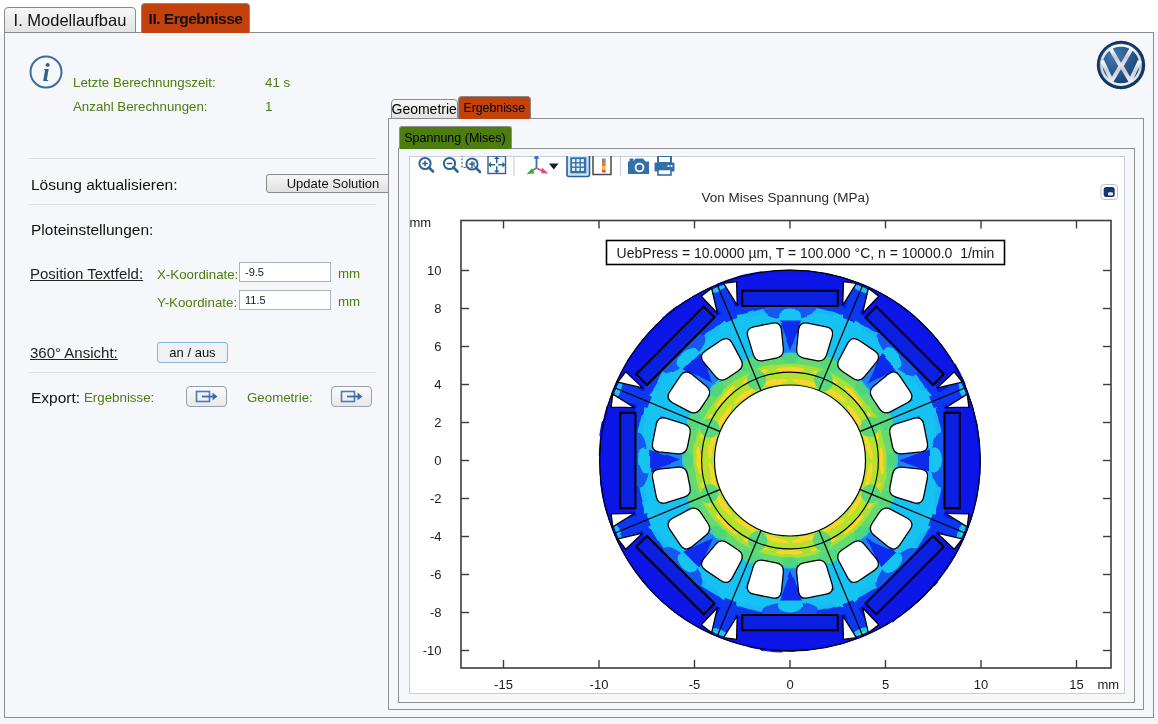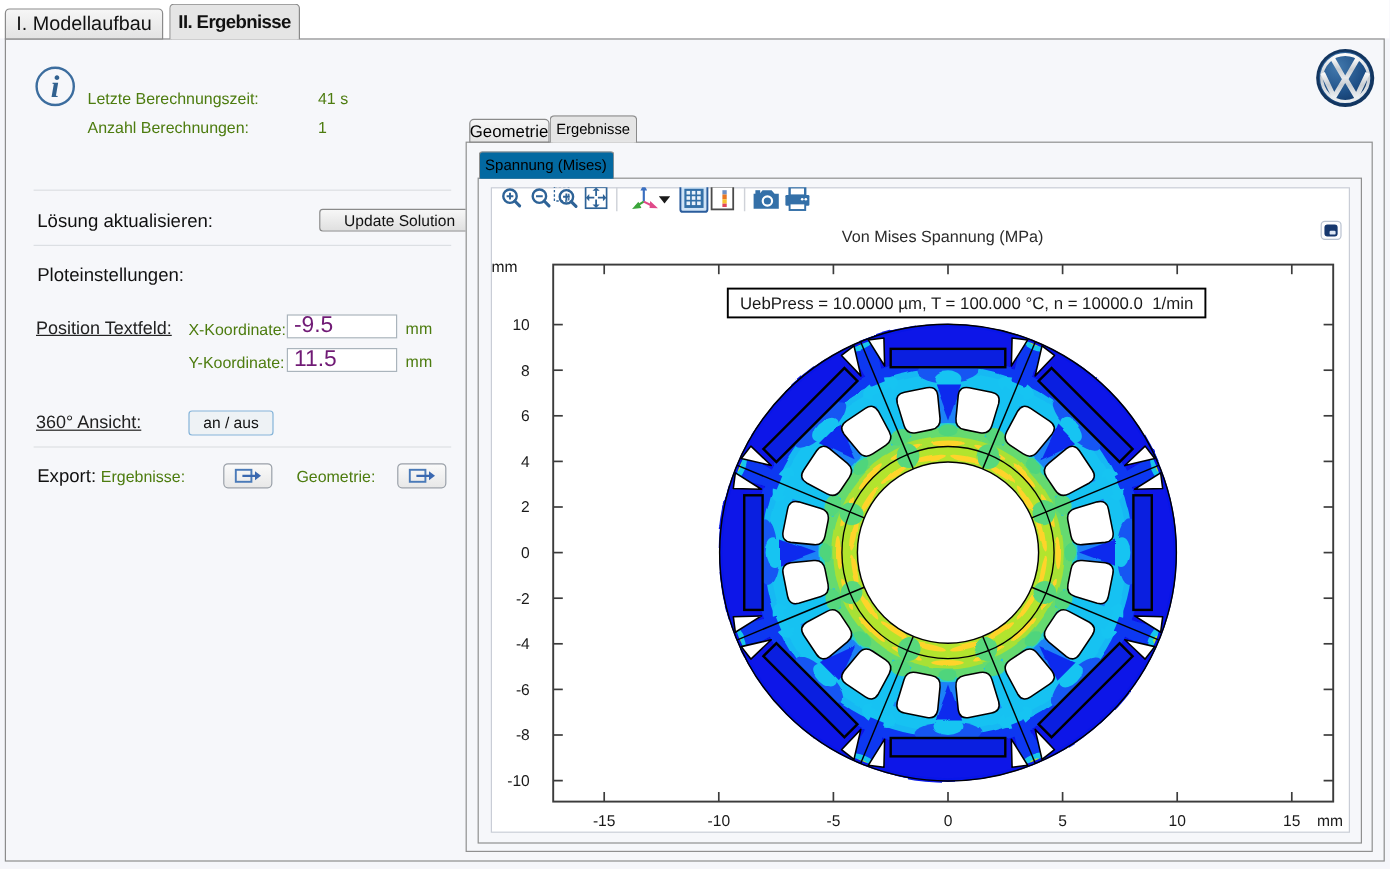--- a/index.html
+++ b/index.html
@@ -1,33 +1,33 @@
 <!DOCTYPE html>
 <html><head><meta charset="utf-8"><style>
 *{margin:0;padding:0;box-sizing:border-box}
 html,body{width:1158px;height:724px;background:#f5f6fa;font-family:"Liberation Sans",sans-serif;overflow:hidden;position:relative}
 .abs{position:absolute}
 #topstrip{left:0;top:0;width:1158px;height:32px;background:#fff}
 #panel{left:4px;top:32px;width:1150px;height:686px;border:1px solid #8c8c8c;background:#f6f7fa}
 .tab{border:1px solid #8a8a8a;border-radius:4px 4px 0 0;text-align:center;z-index:2}
-.tab.on{background:#e5e5e5;border-bottom:none;z-index:3}
+.tab.on{background:#c2410c;border-bottom:none;z-index:3}
 .tab.off{background:linear-gradient(#f6f6f6,#e3e3e3)}
 #tab1{left:4px;top:7px;width:132px;height:26px;font-weight:normal;font-size:16.5px;line-height:25px;color:#111}
 #tab2{left:141px;top:3px;width:109px;height:30px;font-weight:bold;font-size:15.5px;letter-spacing:-0.5px;line-height:29px;color:#111}
 #rpanel{left:388px;top:118px;width:756px;height:592px;border:1px solid #909090;background:#f6f7fa}
 #rtab1{left:390.5px;top:98.5px;width:67px;height:20px;font-size:14px;line-height:19px}
 #rtab2{left:457.5px;top:96px;width:73.5px;height:23px;font-size:12.3px;line-height:22px}
 #ipanel{left:397.5px;top:147.5px;width:737.5px;height:555px;border:1px solid #909090;background:#f6f7fa}
-#itab{left:398.5px;top:125.5px;width:113px;height:23px;font-size:12.5px;line-height:22px;background:#0369a1;border:1px solid #909090;border-bottom:none;border-radius:3px 3px 0 0;text-align:center;z-index:3}
+#itab{left:398.5px;top:125.5px;width:113px;height:23px;font-size:12.5px;line-height:22px;background:#4d7c0f;border:1px solid #909090;border-bottom:none;border-radius:3px 3px 0 0;text-align:center;z-index:3}
 #widget{left:408.5px;top:156px;width:716px;height:538px;background:#fff;border:1px solid #c9cdd6}
 .sep{height:1px;background:#dcdfe3}
 .lbl{font-size:13.3px;color:#4d7c0f;white-space:nowrap}
 .h{font-size:15.5px;font-weight:normal;color:#111;white-space:nowrap}
 .u{font-size:15px;color:#222;text-decoration:underline;white-space:nowrap}
-.inp{width:92px;height:20px;border:1px solid #aab4bc;background:#fff;font-size:19px;font-family:"Liberation Sans",sans-serif;padding-left:5px;color:#701a75}
+.inp{width:92px;height:20px;border:1px solid #aab4bc;background:#fff;font-size:11px;font-family:"Liberation Sans",sans-serif;padding-left:5px;color:#0f172a}
 .btn{border:1px solid #8a8a8a;border-radius:3px;background:linear-gradient(#f7f7f7,#e9e9e9 60%,#e0e0e0);font-size:13px;color:#111;text-align:center}
 .ebtn{width:41px;height:21px;border:1px solid #9aa0a8;border-radius:4px;background:linear-gradient(#fafafa,#e8e8e8);text-align:center}
 </style></head>
 <body>
 <div class="abs" id="topstrip"></div>
 <div class="abs" id="panel"></div>
 <div class="abs tab off" id="tab1">I. Modellaufbau</div>
 <div class="abs tab on" id="tab2">II. Ergebnisse</div>
 
 <svg class="abs" style="left:29px;top:55px" width="34" height="34" viewBox="0 0 34 34">

